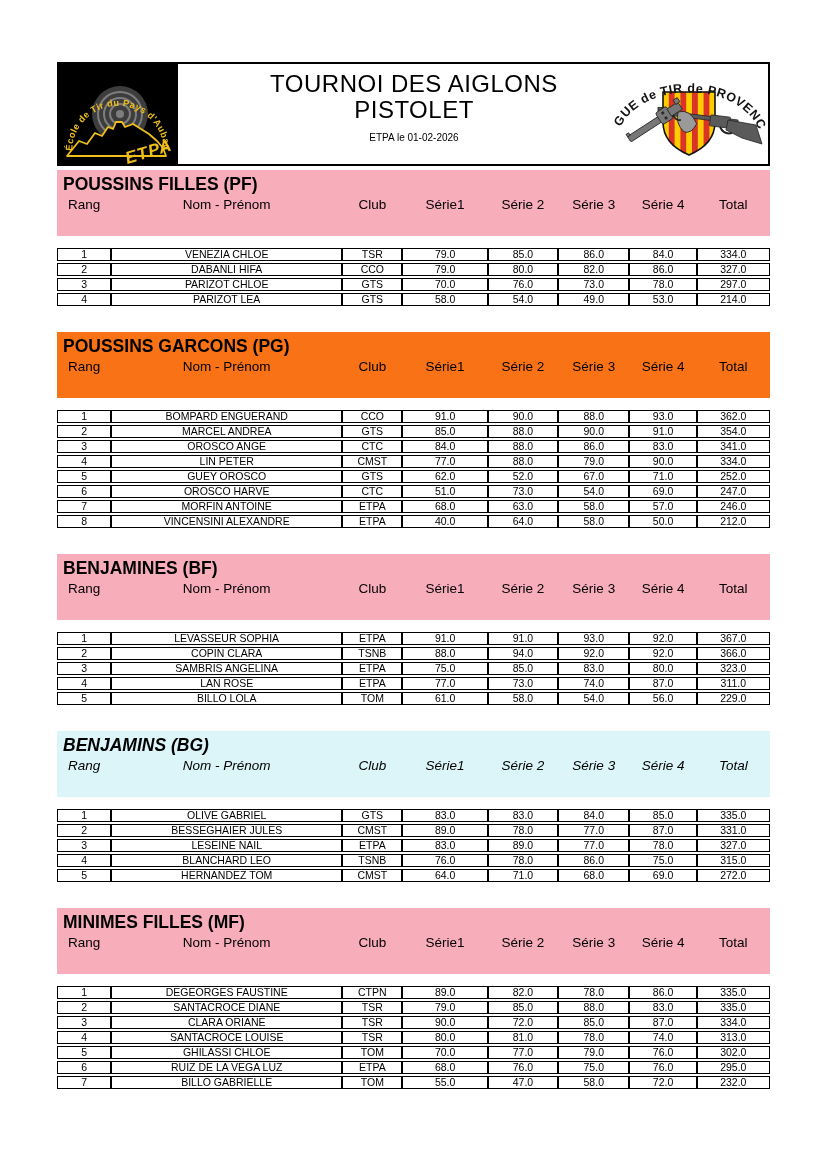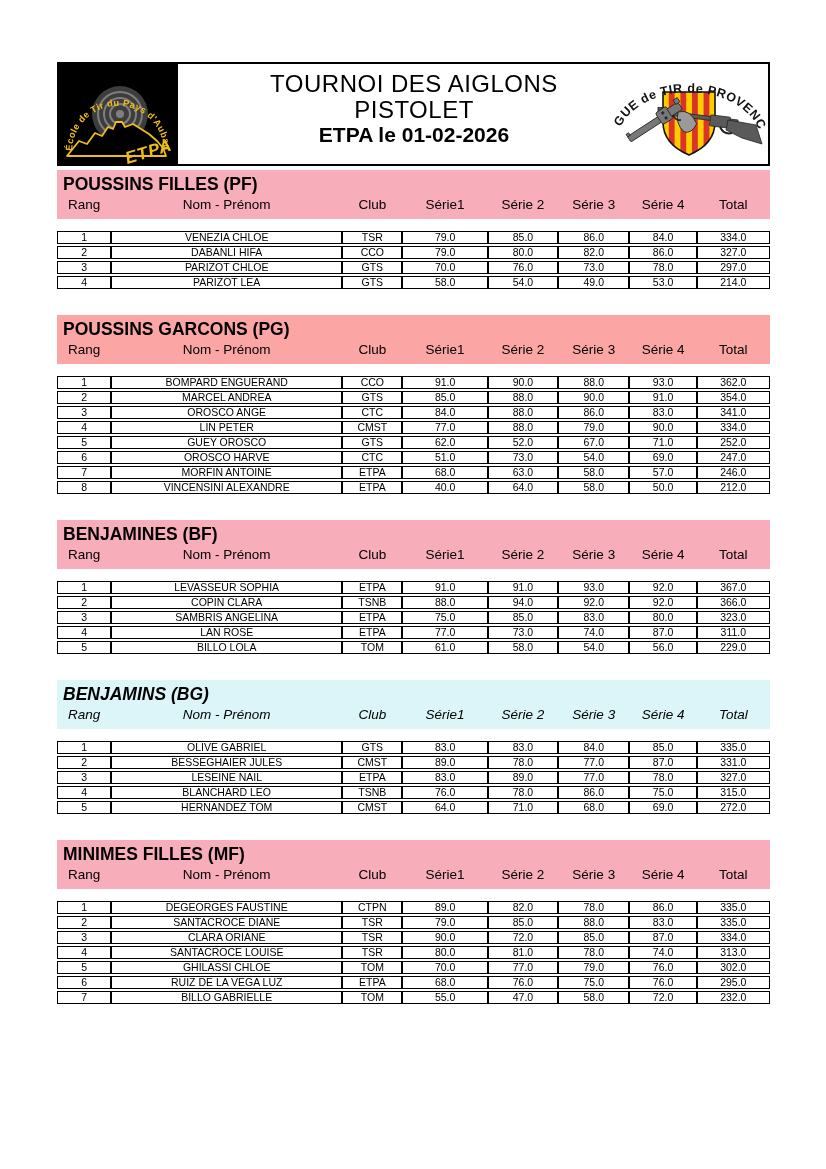--- a/index.html
+++ b/index.html
@@ -9,27 +9,27 @@
   }
   .content{position:absolute;left:57px;top:62px;width:713px;}
 
   
   .doc-header{
     height:100px;border:2px solid #000;display:flex;align-items:stretch;background:#fff;
   }
   .logo-etpa{width:119px;height:100px;flex:0 0 119px;}
   .title-block{flex:1;text-align:center;padding-left:40px;padding-top:7px;}
   .title-line{font-size:24px;line-height:26px;letter-spacing:.5px;}
-  .subtitle{font-size:21px;font-weight:bold;}
+  .subtitle{font-size:10px;font-weight:normal;margin-top:9px;}
   .logo-ligue{width:158px;height:100px;flex:0 0 158px;}
 
   
   .section{margin-top:26px;}
   .section:first-of-type{margin-top:4px;}
-  .band{height:49px;overflow:hidden;}
+  .band{height:66px;overflow:hidden;}
   .band-title{margin:0;padding:4px 0 0 6px;font-size:17.5px;font-weight:bold;line-height:20px;}
   .grid-cols{display:grid;grid-template-columns:54fr 230fr 60fr 85fr 70fr 71fr 67fr 73fr;column-gap:0;}
   .col-row{margin-top:1px;}
   .col-h{font-size:13.5px;line-height:19px;text-align:center;white-space:nowrap;}
 
   .tbl{margin-top:12px;display:flex;flex-direction:column;gap:2px;}
   .trow{}
   .cell{
     border:1px solid #000;background:#fff;text-align:center;
     font-size:10.5px;line-height:11px;height:11px;overflow:hidden;white-space:nowrap;
@@ -175,21 +175,21 @@
               <div class="cell">GTS</div>
               <div class="cell">58.0</div>
               <div class="cell">54.0</div>
               <div class="cell">49.0</div>
               <div class="cell">53.0</div>
               <div class="cell">214.0</div>
             </div>
           </div>
         </section>
         <section class="section">
-          <div class="band" style="background: #fca5a5;">
+          <div class="band" style="background: #f97316;">
             <h2 class="band-title">POUSSINS GARCONS (PG)</h2>
             <div class="col-row grid-cols">
               <div class="col-h">Rang</div>
               <div class="col-h">Nom - Prénom</div>
               <div class="col-h">Club</div>
               <div class="col-h">Série1</div>
               <div class="col-h">Série 2</div>
               <div class="col-h">Série 3</div>
               <div class="col-h">Série 4</div>
               <div class="col-h">Total</div>

